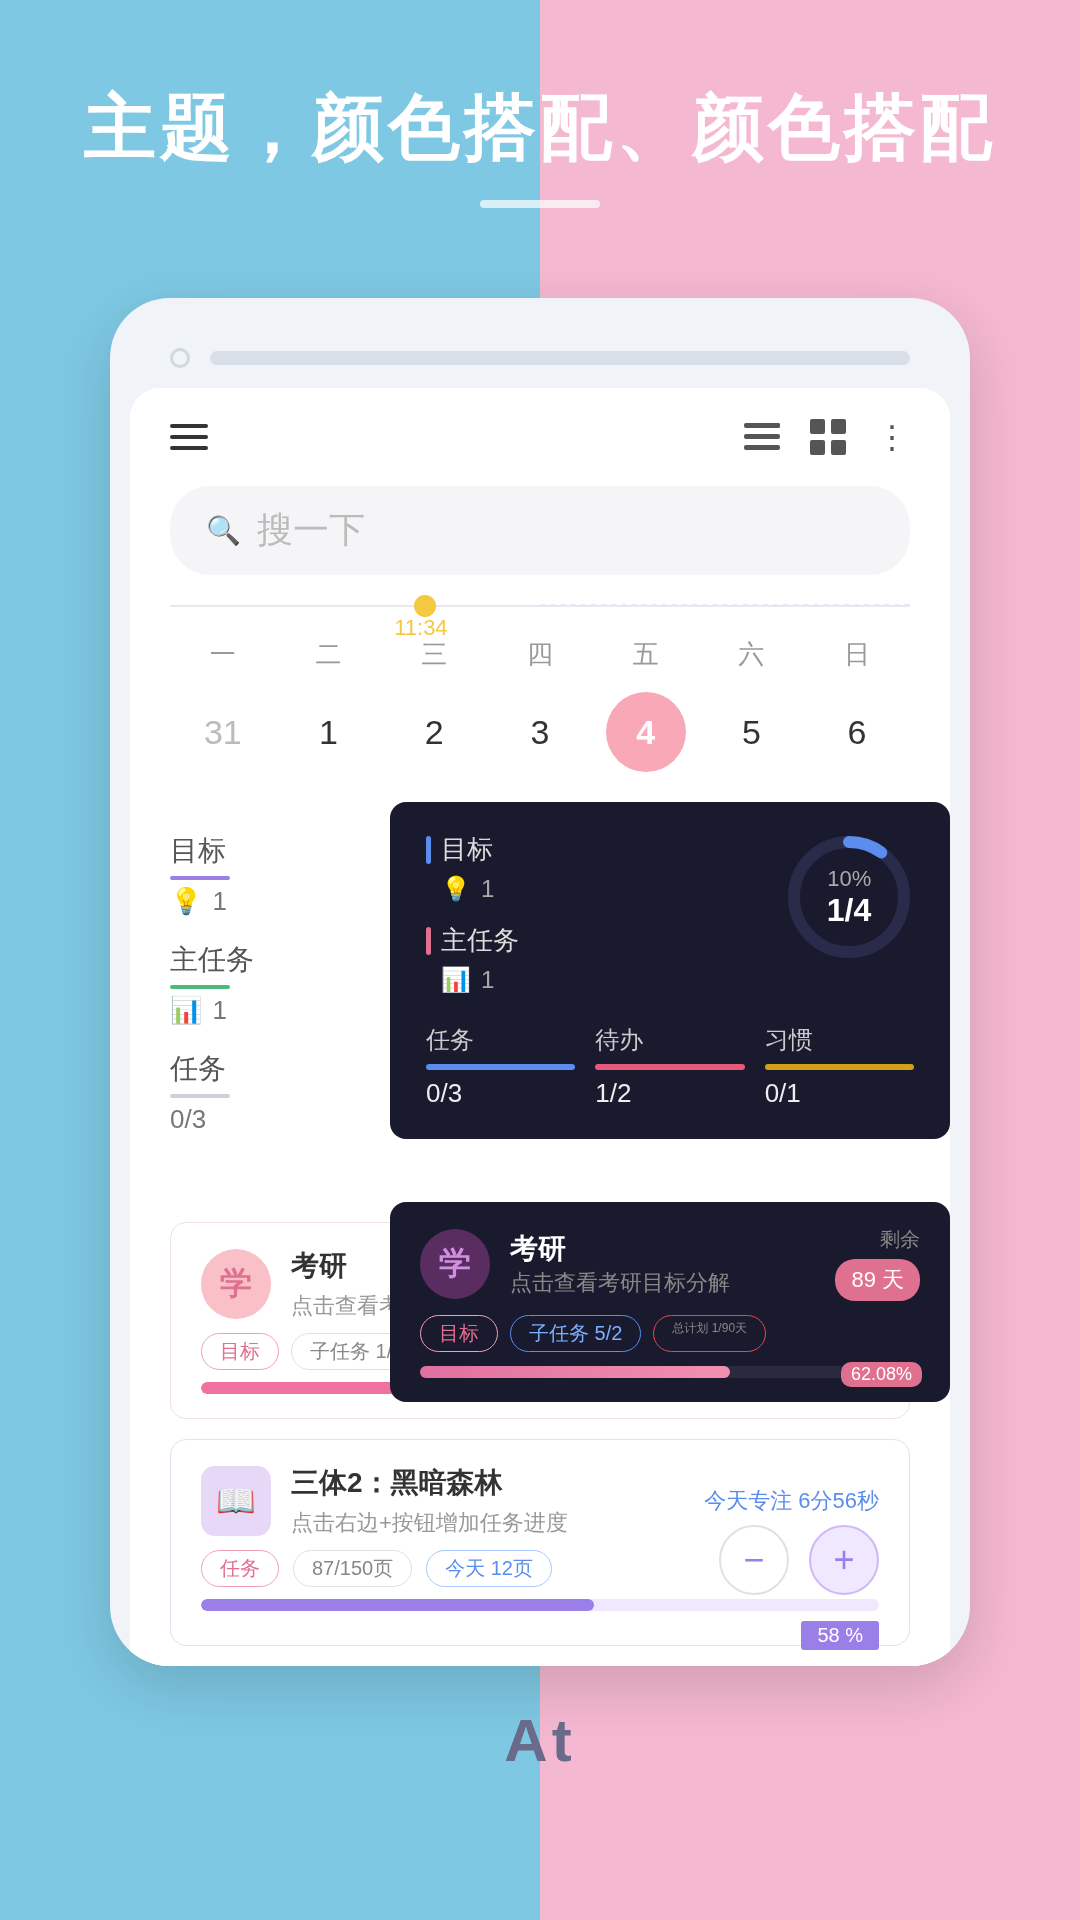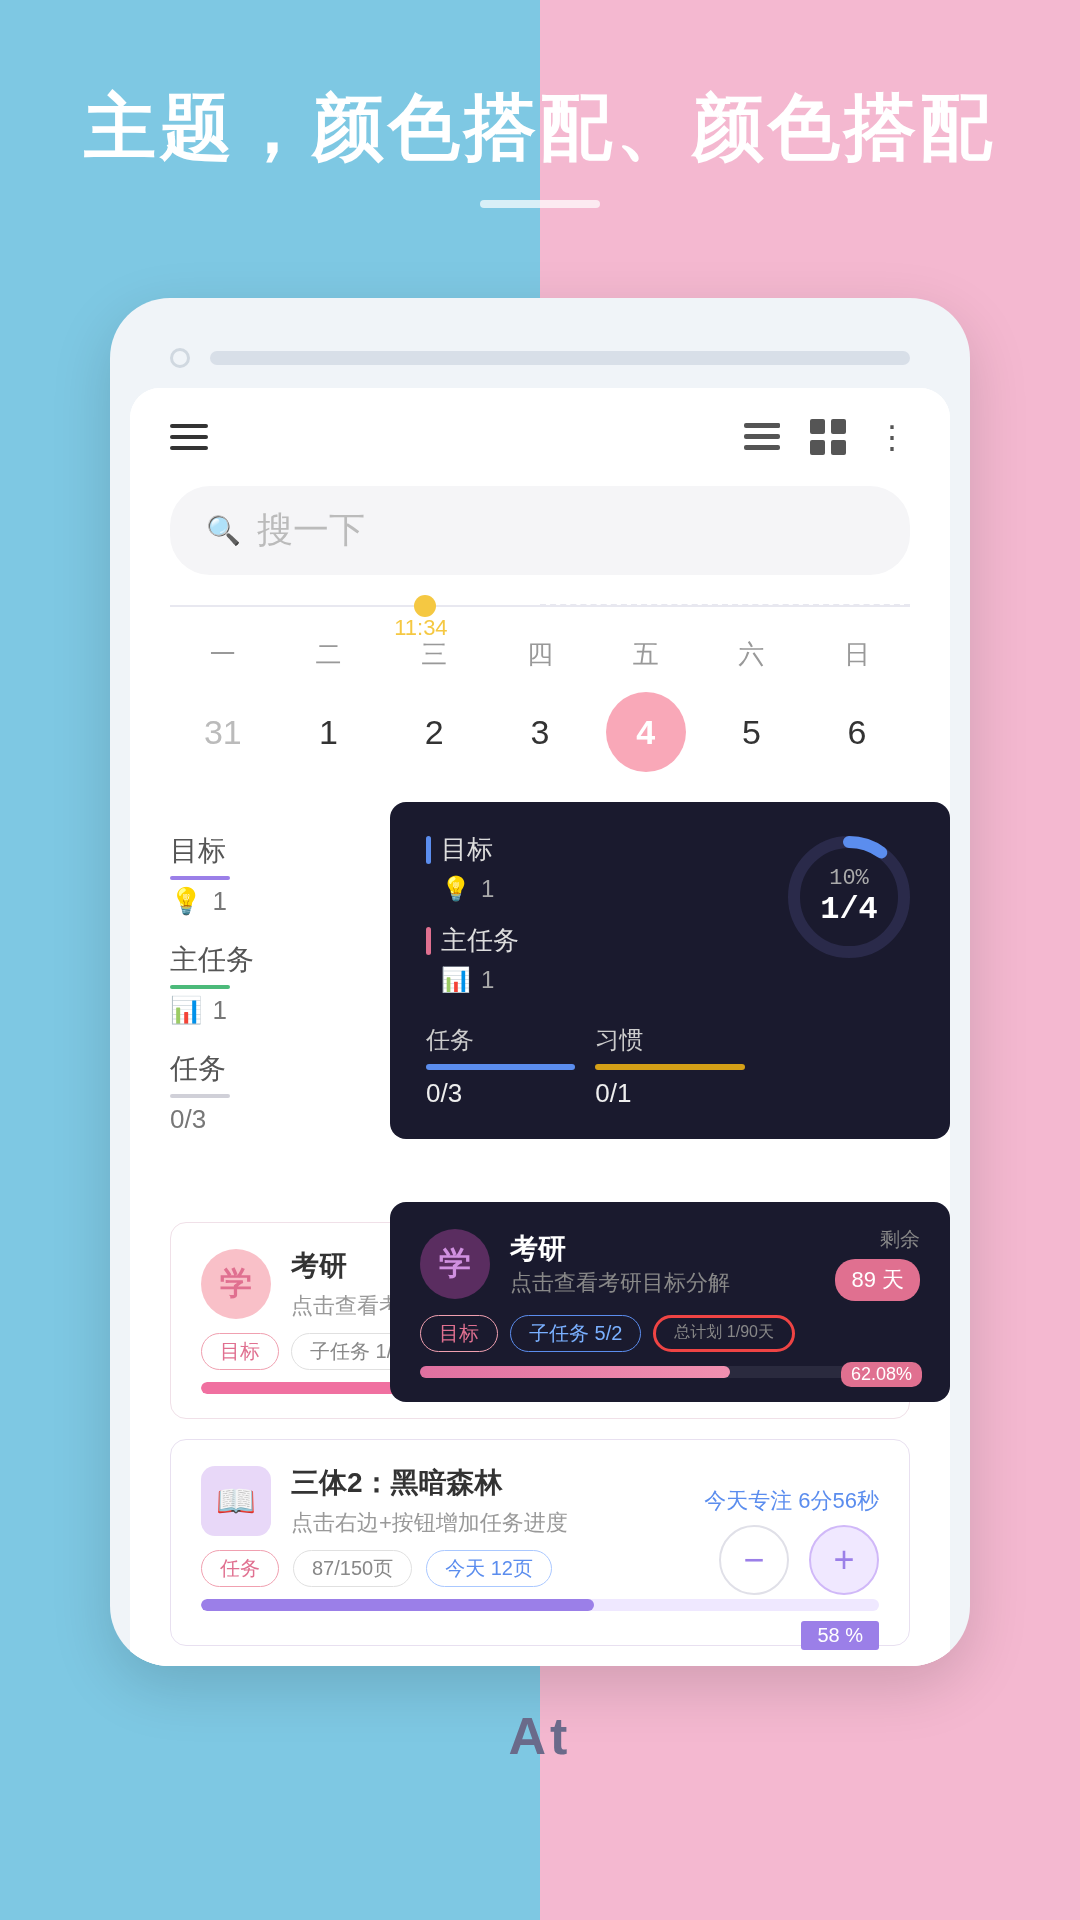--- a/index.html
+++ b/index.html
@@ -297,22 +297,21 @@
       height: 130px;
     }
     .circular-progress svg {
       transform: rotate(-90deg);
     }
     .circular-center {
       position: absolute;
       top: 50%;
       left: 50%;
       transform: translate(-50%, -50%);
-      text-align: center;
-      font-family: Liberation Mono, monospace;
+      text-align: right;
     }
     .circular-pct { font-size: 22px; color: #aaa; }
     .circular-val { font-size: 32px; font-weight: 700; color: #fff; }
 
     
     .dark-tasks-grid {
       display: grid;
       grid-template-columns: repeat(3, 1fr);
       gap: 20px;
     }
@@ -645,20 +644,25 @@
             </div>
           </div>
 
           <div class="dark-tasks-grid">
             <div class="dark-task-col">
               <div class="dark-task-label">任务</div>
               <div class="dark-task-bar bar-blue-d"></div>
               <div class="dark-task-val">0/3</div>
             </div>
             <div class="dark-task-col">
+              <div class="dark-task-label">待办</div>
+              <div class="dark-task-bar bar-pink-d"></div>
+              <div class="dark-task-val">1/2</div>
+            </div>
+            <div class="dark-task-col">
               <div class="dark-task-label">习惯</div>
               <div class="dark-task-bar bar-yellow-d"></div>
               <div class="dark-task-val">0/1</div>
             </div>
           </div>
         </div>
       </div>
 
       <div style="position:relative; background:#fff;">
 
@@ -694,21 +698,21 @@
               <div style="font-size:22px;color:#888;">点击查看考研目标分解</div>
             </div>
             <div style="display:flex;flex-direction:column;align-items:flex-end;gap:6px;">
               <span style="font-size:20px;color:#888;">剩余</span>
               <span style="background:#e07090;color:#fff;font-size:22px;padding:6px 16px;border-radius:20px;">89 天</span>
             </div>
           </div>
           <div style="display:flex;gap:12px;margin-bottom:14px;">
             <span style="font-size:20px;padding:4px 18px;border-radius:20px;border:1px solid #f0a0b0;color:#e07090;">目标</span>
             <span style="font-size:20px;padding:4px 18px;border-radius:20px;border:1px solid #5b8dee;color:#7ab0ff;">子任务 5/2</span>
-            <span style="font-size:16px;padding:4px 18px;border-radius:20px;border:3px solid #ef4444;color:#888;">总计划 1/90天</span>
+            <span style="font-size:12px;padding:4px 18px;border-radius:20px;border:1px solid #ef4444;color:#888;">总计划 1/90天</span>
           </div>
           <div style="width:100%;height:12px;background:#2a2a3e;border-radius:6px;overflow:visible;position:relative;">
             <div style="width:62.08%;height:100%;background:linear-gradient(90deg,#e070a0,#f090b0);border-radius:6px;"></div>
             <span style="position:absolute;right:-2px;top:-4px;background:#e07090;color:#fff;font-size:18px;padding:2px 10px;border-radius:10px;">62.08%</span>
           </div>
         </div>
       </div>
 
       <div class="book-section">
         <div class="book-card">
@@ -743,16 +747,16 @@
           <div style="margin-top:10px;text-align:center;">
             <span style="background:#9b7fe8;color:#fff;font-size:20px;padding:3px 16px;border-radius:3px;float:right;">58 %</span>
           </div>
         </div>
       </div>
 
     </div>
   </div>
 
   <div style="position:relative;width:100%;text-align:center;padding:40px 0 60px;z-index:2;">
-    <span style="font-size:52px;font-weight:900;color:#6a6a8a;letter-spacing:4px;">At</span>
+    <span style="font-size:60px;font-weight:900;color:#6a6a8a;letter-spacing:4px;">At</span>
   </div>
 
 </div>
 
 </body></html>

